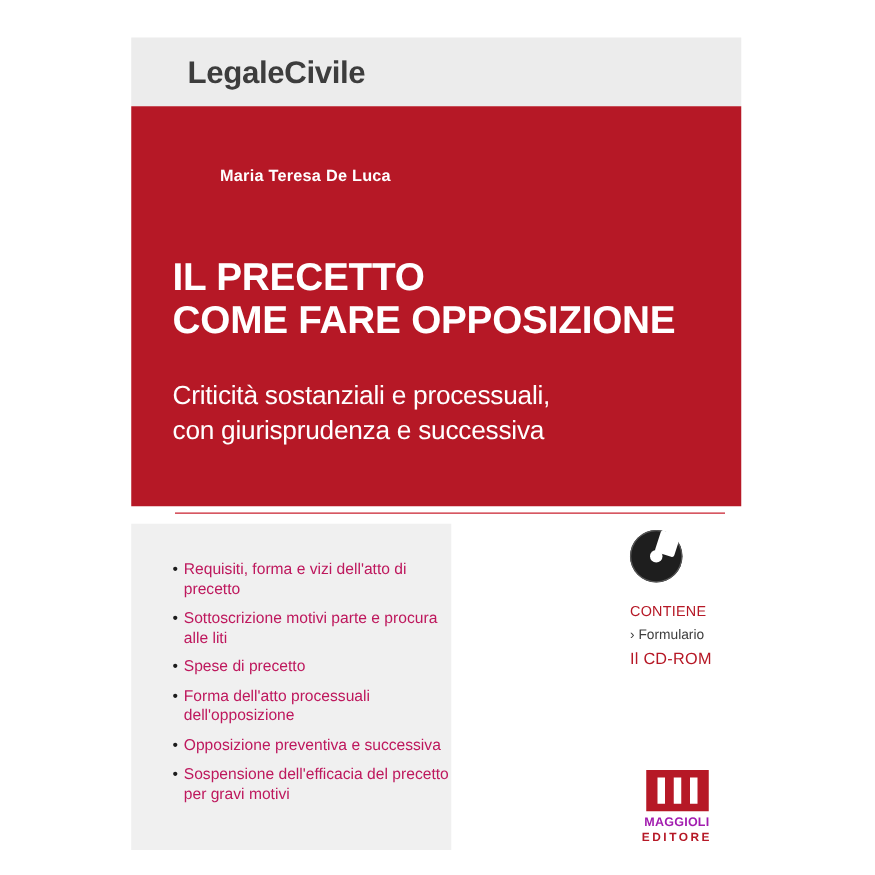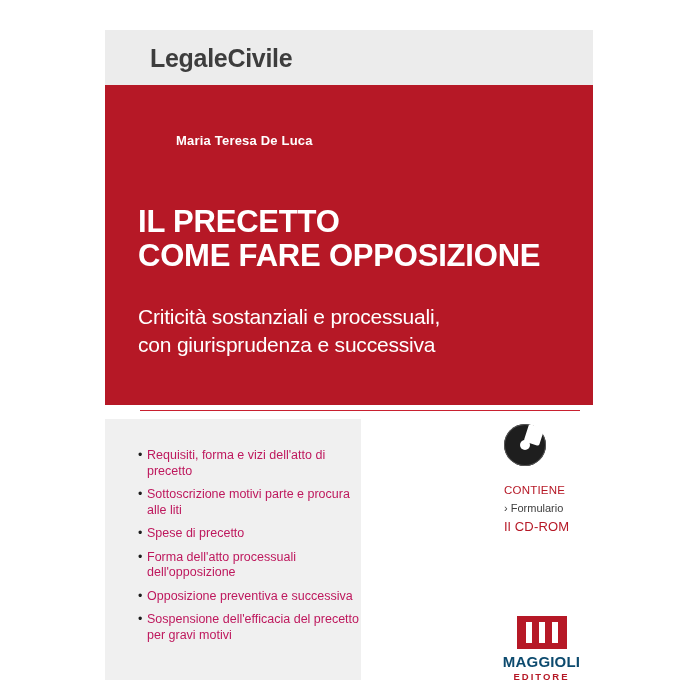--- a/index.html
+++ b/index.html
@@ -212,23 +212,23 @@
     top: 6px;
     width: 6px;
     height: 21px;
     background: #ffffff;
   }
   .pub-mark .b1 { left: 9px; }
   .pub-mark .b2 { left: 22px; }
   .pub-mark .b3 { left: 35px; }
   .pub-name {
     margin-top: 4px;
-    font-size: 15px;
-    font-weight: bold;
-    color: #0c4a6e;
+    font-size: 10px;
+    font-weight: bold;
+    color: #a21caf;
     letter-spacing: 0.2px;
   }
   .pub-sub {
     margin-top: 1px;
     font-size: 9.5px;
     font-weight: bold;
     color: #b61826;
     letter-spacing: 2px;
   }
 </style>

